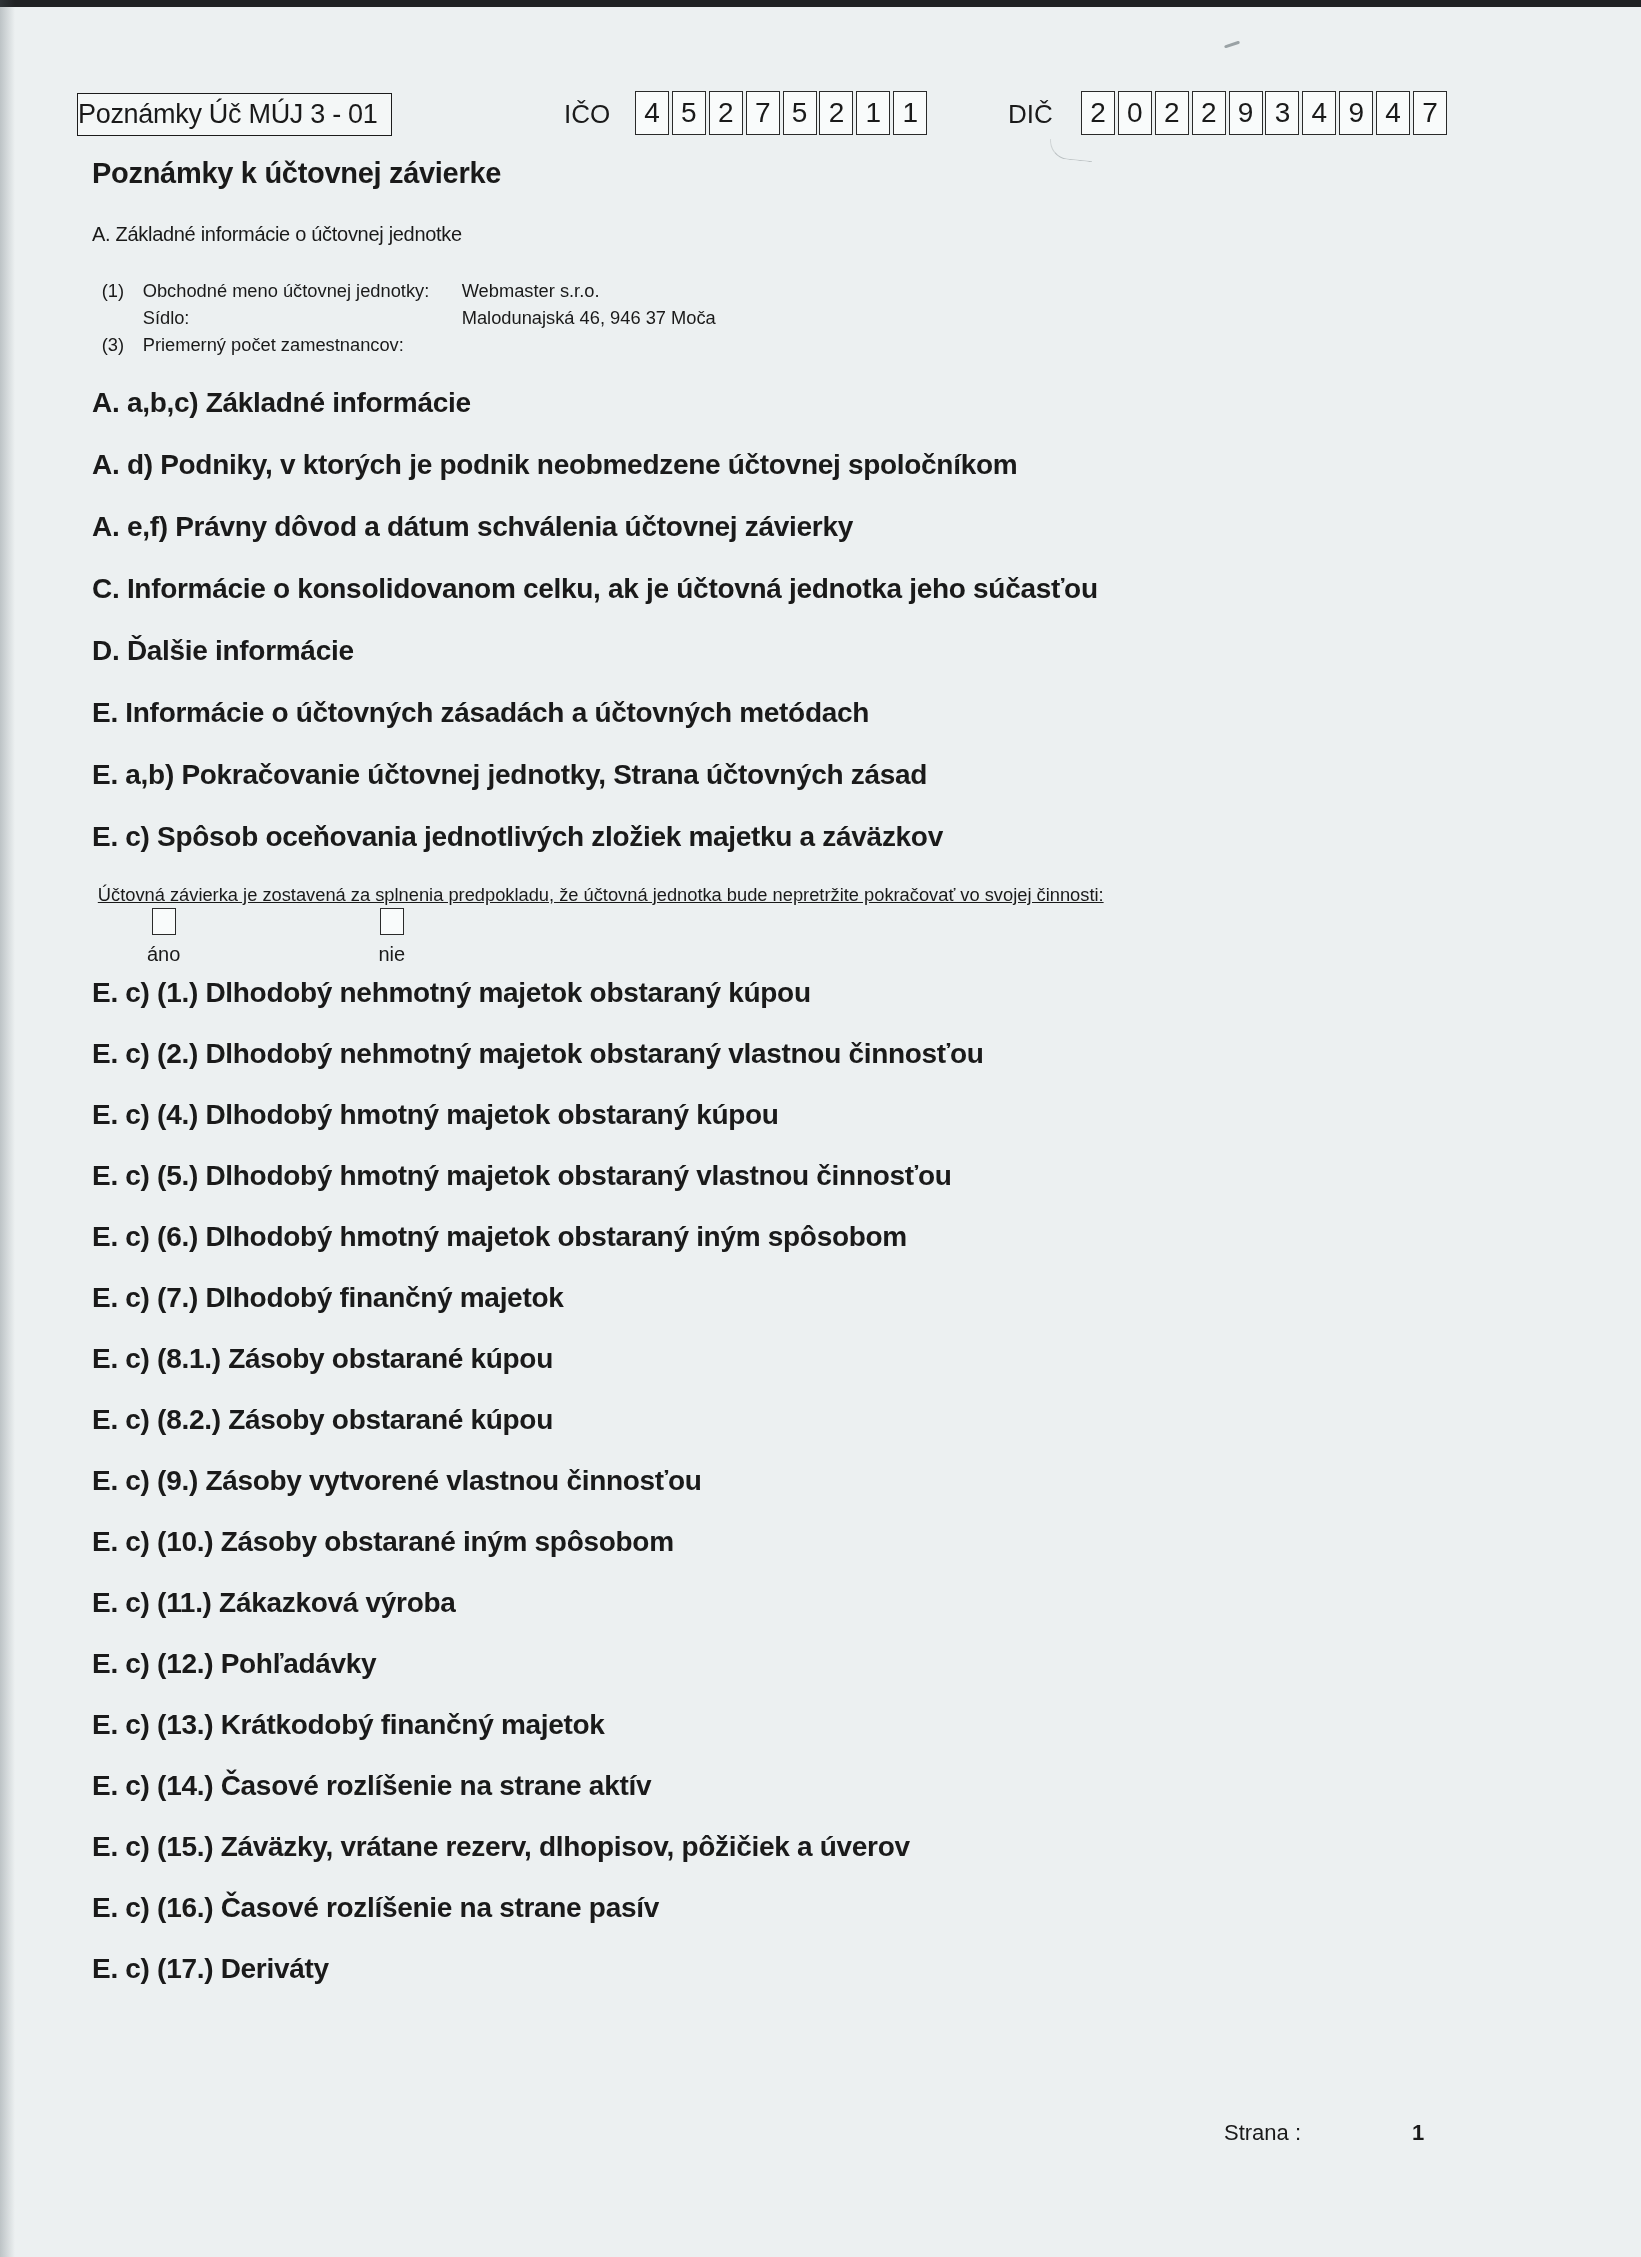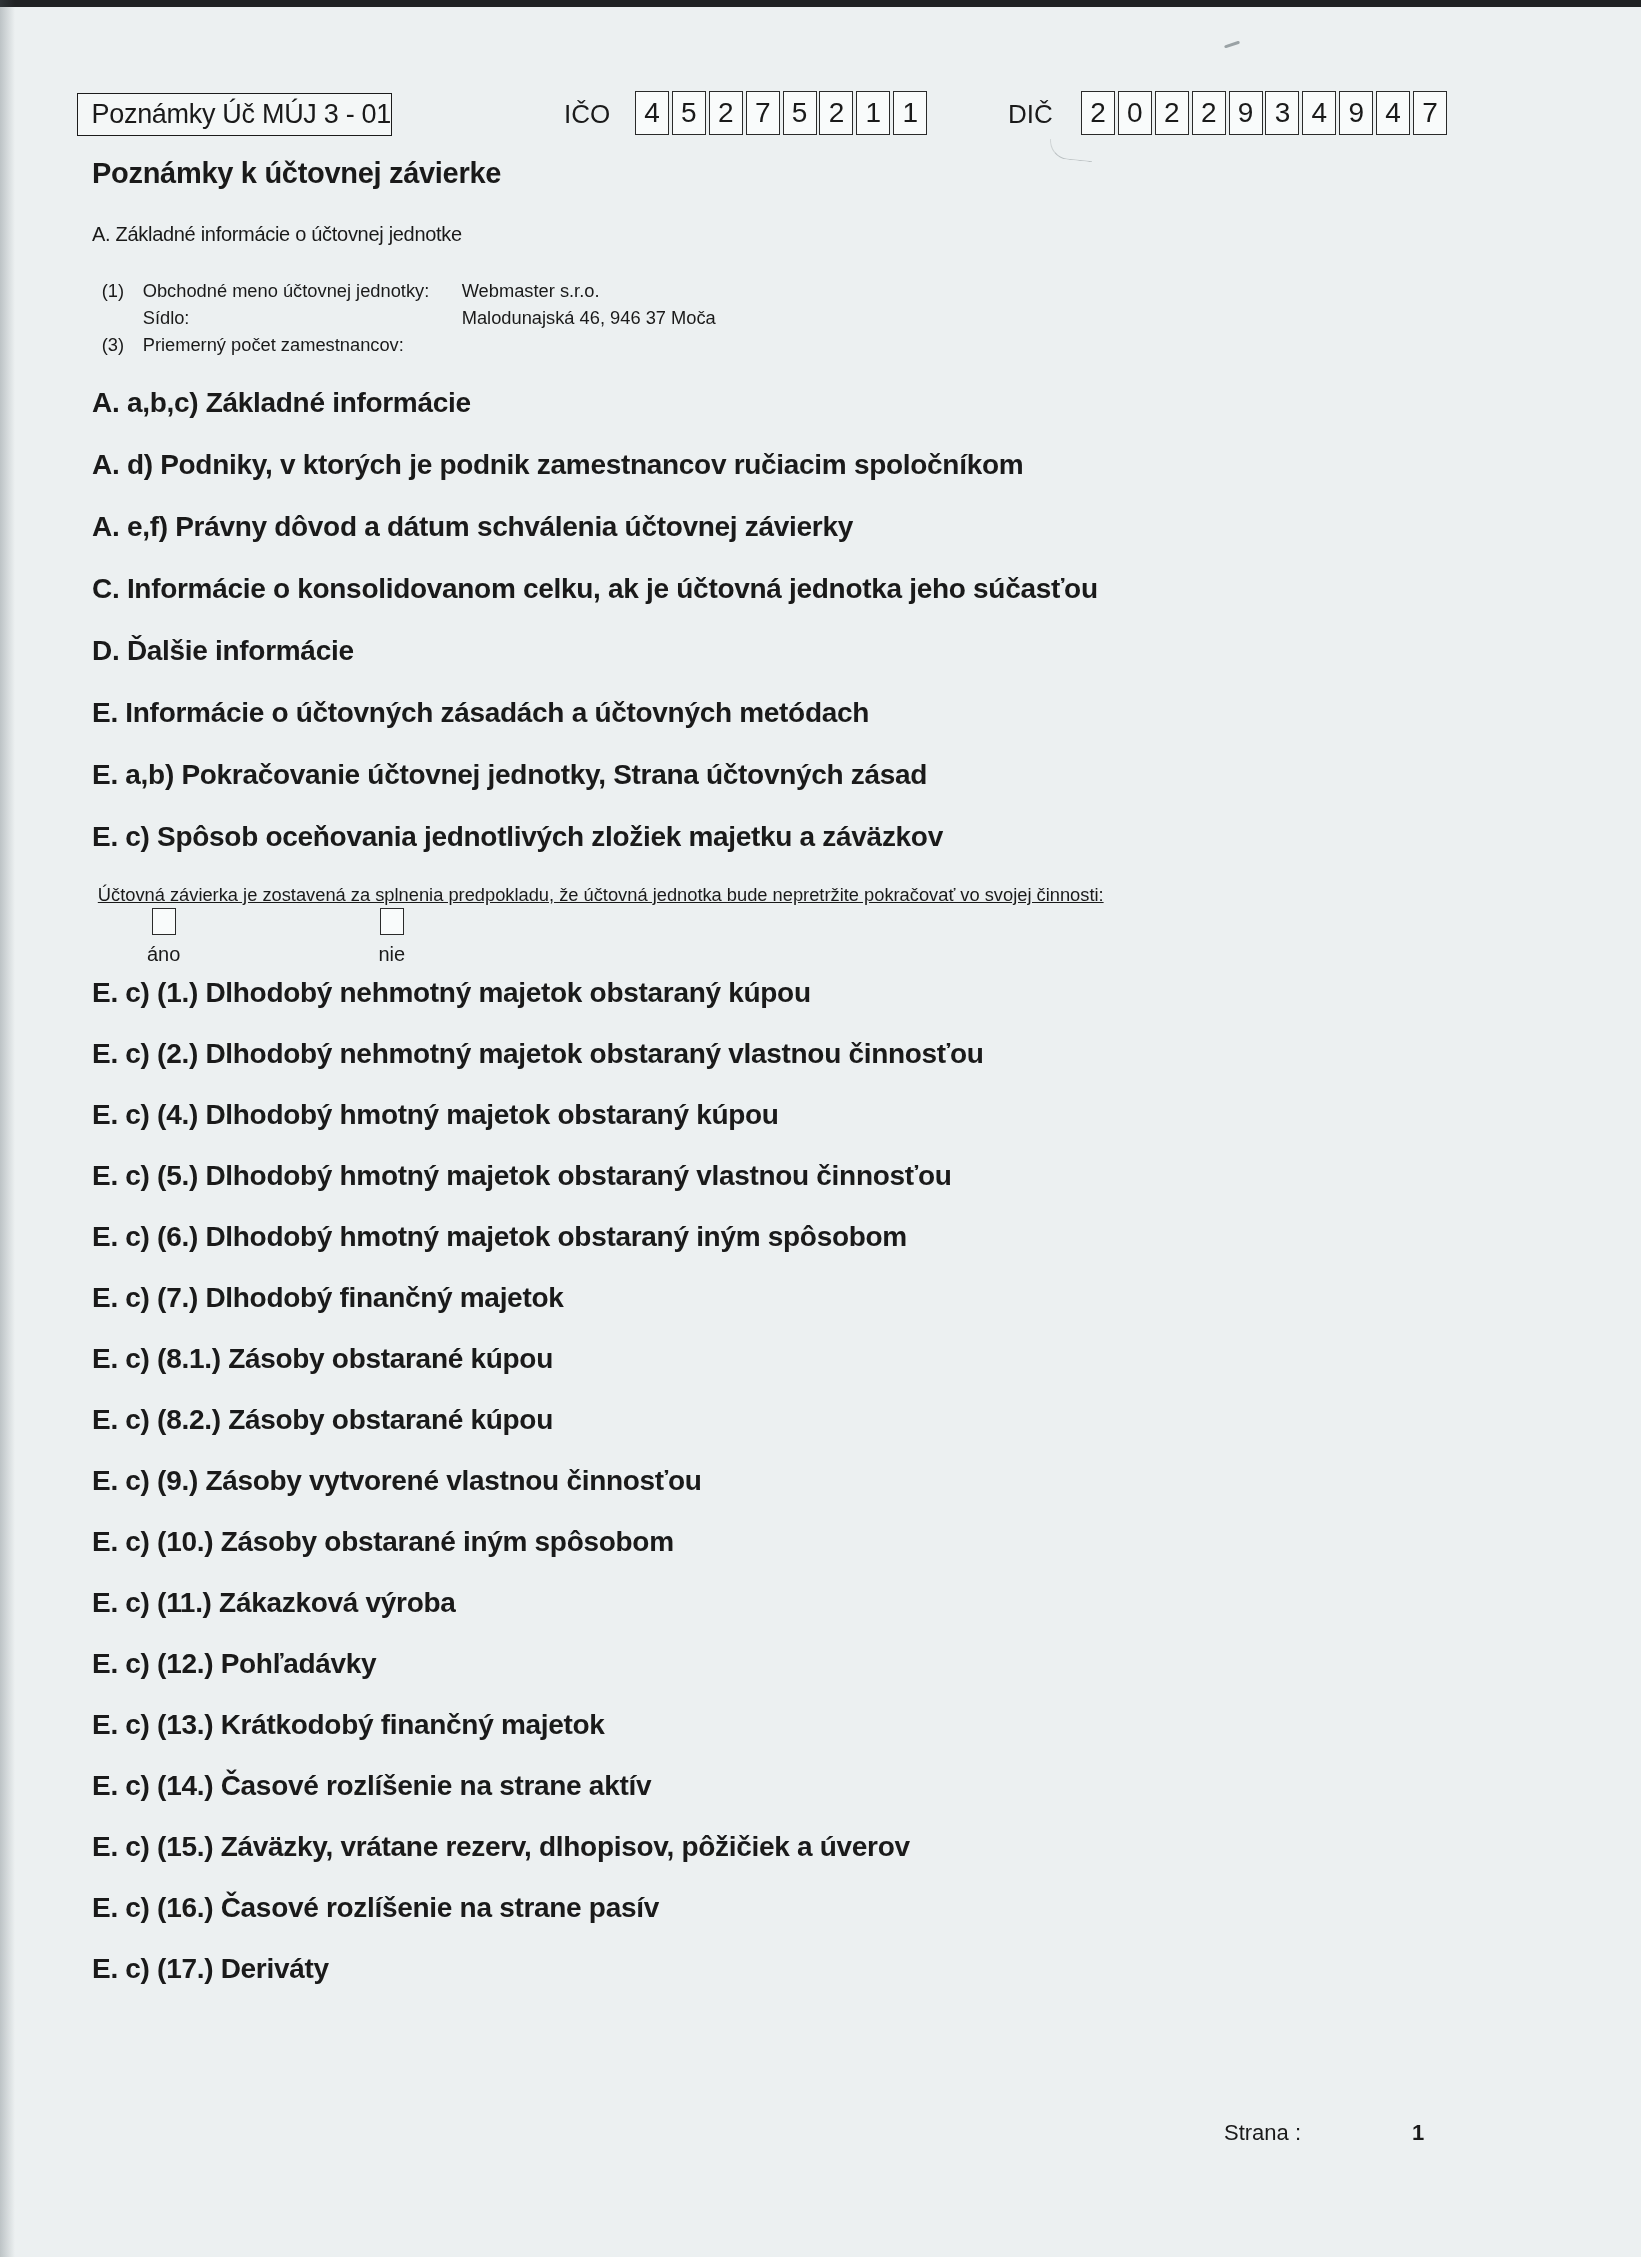--- a/index.html
+++ b/index.html
@@ -26,21 +26,21 @@
   }
   .artifact-arc {
     position: absolute; left: 1049px; top: 141px; width: 44px; height: 19.3px;
     border-bottom: 1.9px solid #b4babc; border-left: 1.9px solid #c9cecf;
     border-radius: 0 0 0 23px; transform: rotate(6deg); opacity: .85;
   }
 
   .form-code-box {
     position: absolute; left: 77px; top: 93px; width: 315px; height: 43px;
     border: 1.9px solid #1c1c1c; background: #f4f7f7;
-    display: flex; align-items: center; justify-content: flex-end;
+    display: flex; align-items: center; justify-content: flex-start;
     font-size: 27px; letter-spacing: -0.3px; white-space: nowrap;
   }
   .id-label { position: absolute; font-size: 26px; }
   #ico-label { left: 564px; top: 99px; }
   #dic-label { left: 1008px; top: 99px; }
   .digit-row { position: absolute; top: 91px; display: flex; gap: 2.9px; }
   #ico-boxes { left: 635px; }
   #dic-boxes { left: 1081px; }
   .digit-cell {
     width: 34px; height: 44px; border: 1.9px solid #2a2a2a; background: #f9fbfb;
@@ -133,21 +133,21 @@
       </div>
       <div class="info-row">
         <span class="info-num">(3)</span>
         <span class="info-label">Priemerný počet zamestnancov:</span>
         <span class="info-value"></span>
       </div>
     </div>
 
   <div id="section-headings">
       <h3 class="sec-heading">A. a,b,c) Základné informácie</h3>
-      <h3 class="sec-heading">A. d) Podniky, v ktorých je podnik zamestnancov ručiacim spoločníkom</h3>
+      <h3 class="sec-heading">A. d) Podniky, v ktorých je podnik neobmedzene účtovnej spoločníkom</h3>
       <h3 class="sec-heading">A. e,f) Právny dôvod a dátum schválenia účtovnej závierky</h3>
       <h3 class="sec-heading">C. Informácie o konsolidovanom celku, ak je účtovná jednotka jeho súčasťou</h3>
       <h3 class="sec-heading">D. Ďalšie informácie</h3>
       <h3 class="sec-heading">E. Informácie o účtovných zásadách a účtovných metódach</h3>
       <h3 class="sec-heading">E. a,b) Pokračovanie účtovnej jednotky, Strana účtovných zásad</h3>
       <h3 class="sec-heading">E. c) Spôsob oceňovania jednotlivých zložiek majetku a záväzkov</h3>
     </div>
 
   <p class="smallprint">Účtovná závierka je zostavená za splnenia predpokladu, že účtovná jednotka bude nepretržite pokračovať vo svojej činnosti:</p>
 

